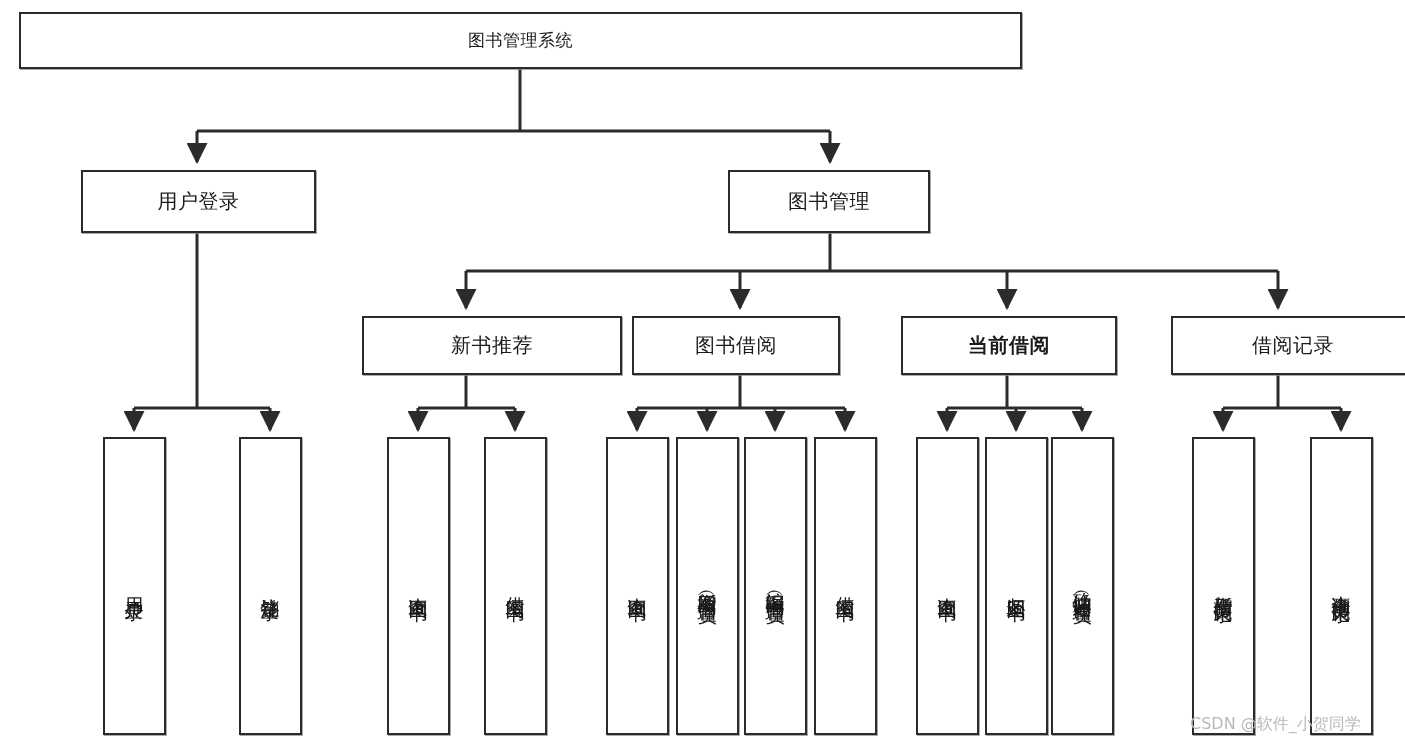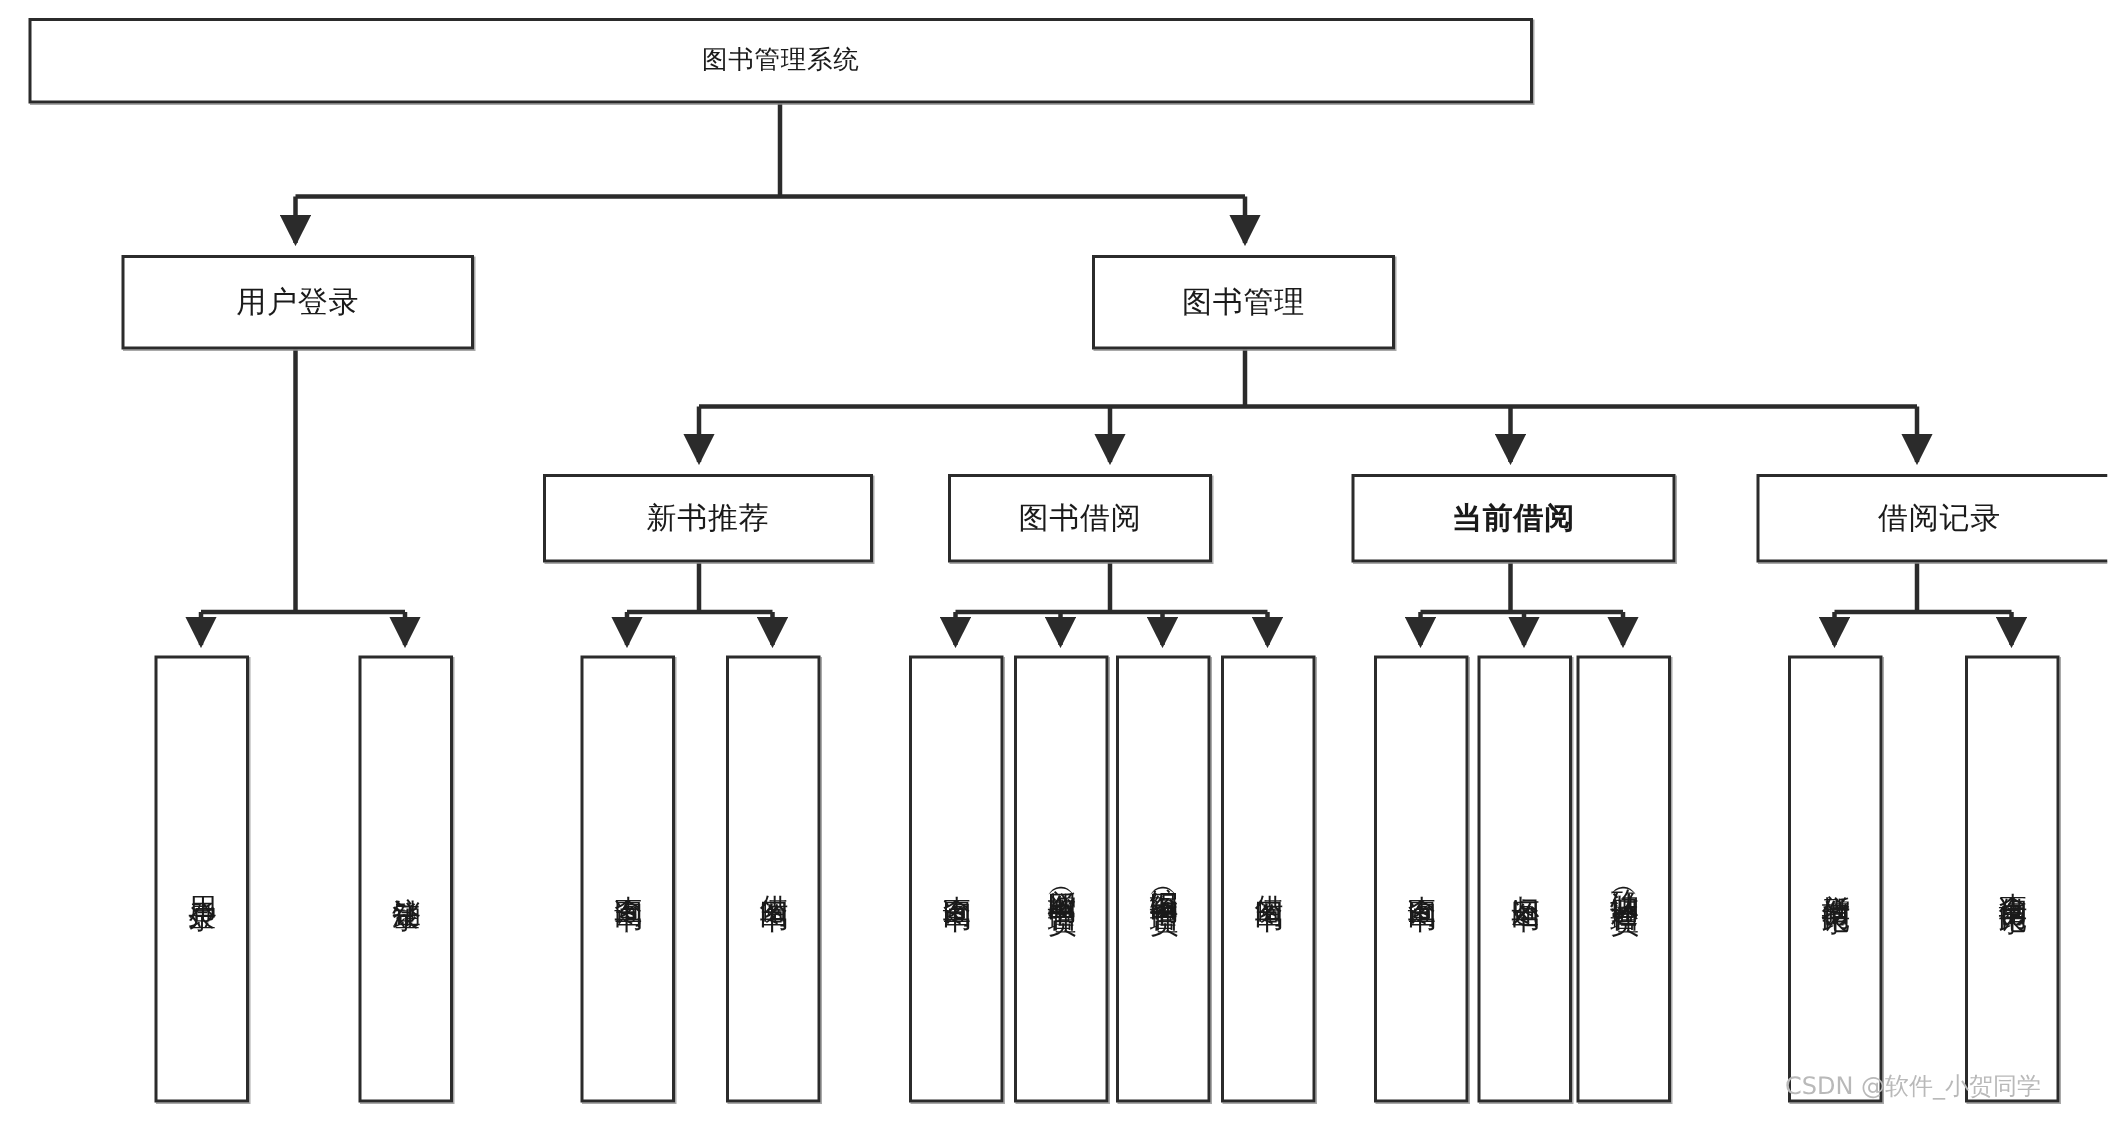--- a/index.html
+++ b/index.html
@@ -133,24 +133,24 @@
     <span class="label">图书管理系统</span>
   </div>
 
   <div class="node h" style="left:81px; top:170px; width:235px; height:63px;">
     <span class="label">用户登录</span>
   </div>
   <div class="node h" style="left:712px; top:170px; width:202px; height:63px;margin-left:16px;">
     <span class="label">图书管理</span>
   </div>
 
-  <div class="node h" style="left:362px; top:316px; width:220px; height:59px;">
+  <div class="node h" style="left:362px; top:316px; width:260px; height:59px;font-family:Liberation Serif, serif;">
     <span class="label">新书推荐</span>
   </div>
-  <div class="node h" style="left:632px; top:316px; width:176px; height:59px;">
+  <div class="node h" style="left:632px; top:316px; width:208px; height:59px;">
     <span class="label">图书借阅</span>
   </div>
   <div class="node h" style="left:901px; top:316px; width:216px; height:59px;font-weight:bold;">
     <span class="label">当前借阅</span>
   </div>
   <div class="node h" style="left:1171px; top:316px; width:244px; height:59px;">
     <span class="label">借阅记录</span>
   </div>
 
   <div class="node v" style="left:103px; top:437px; width:63px; height:298px;">

